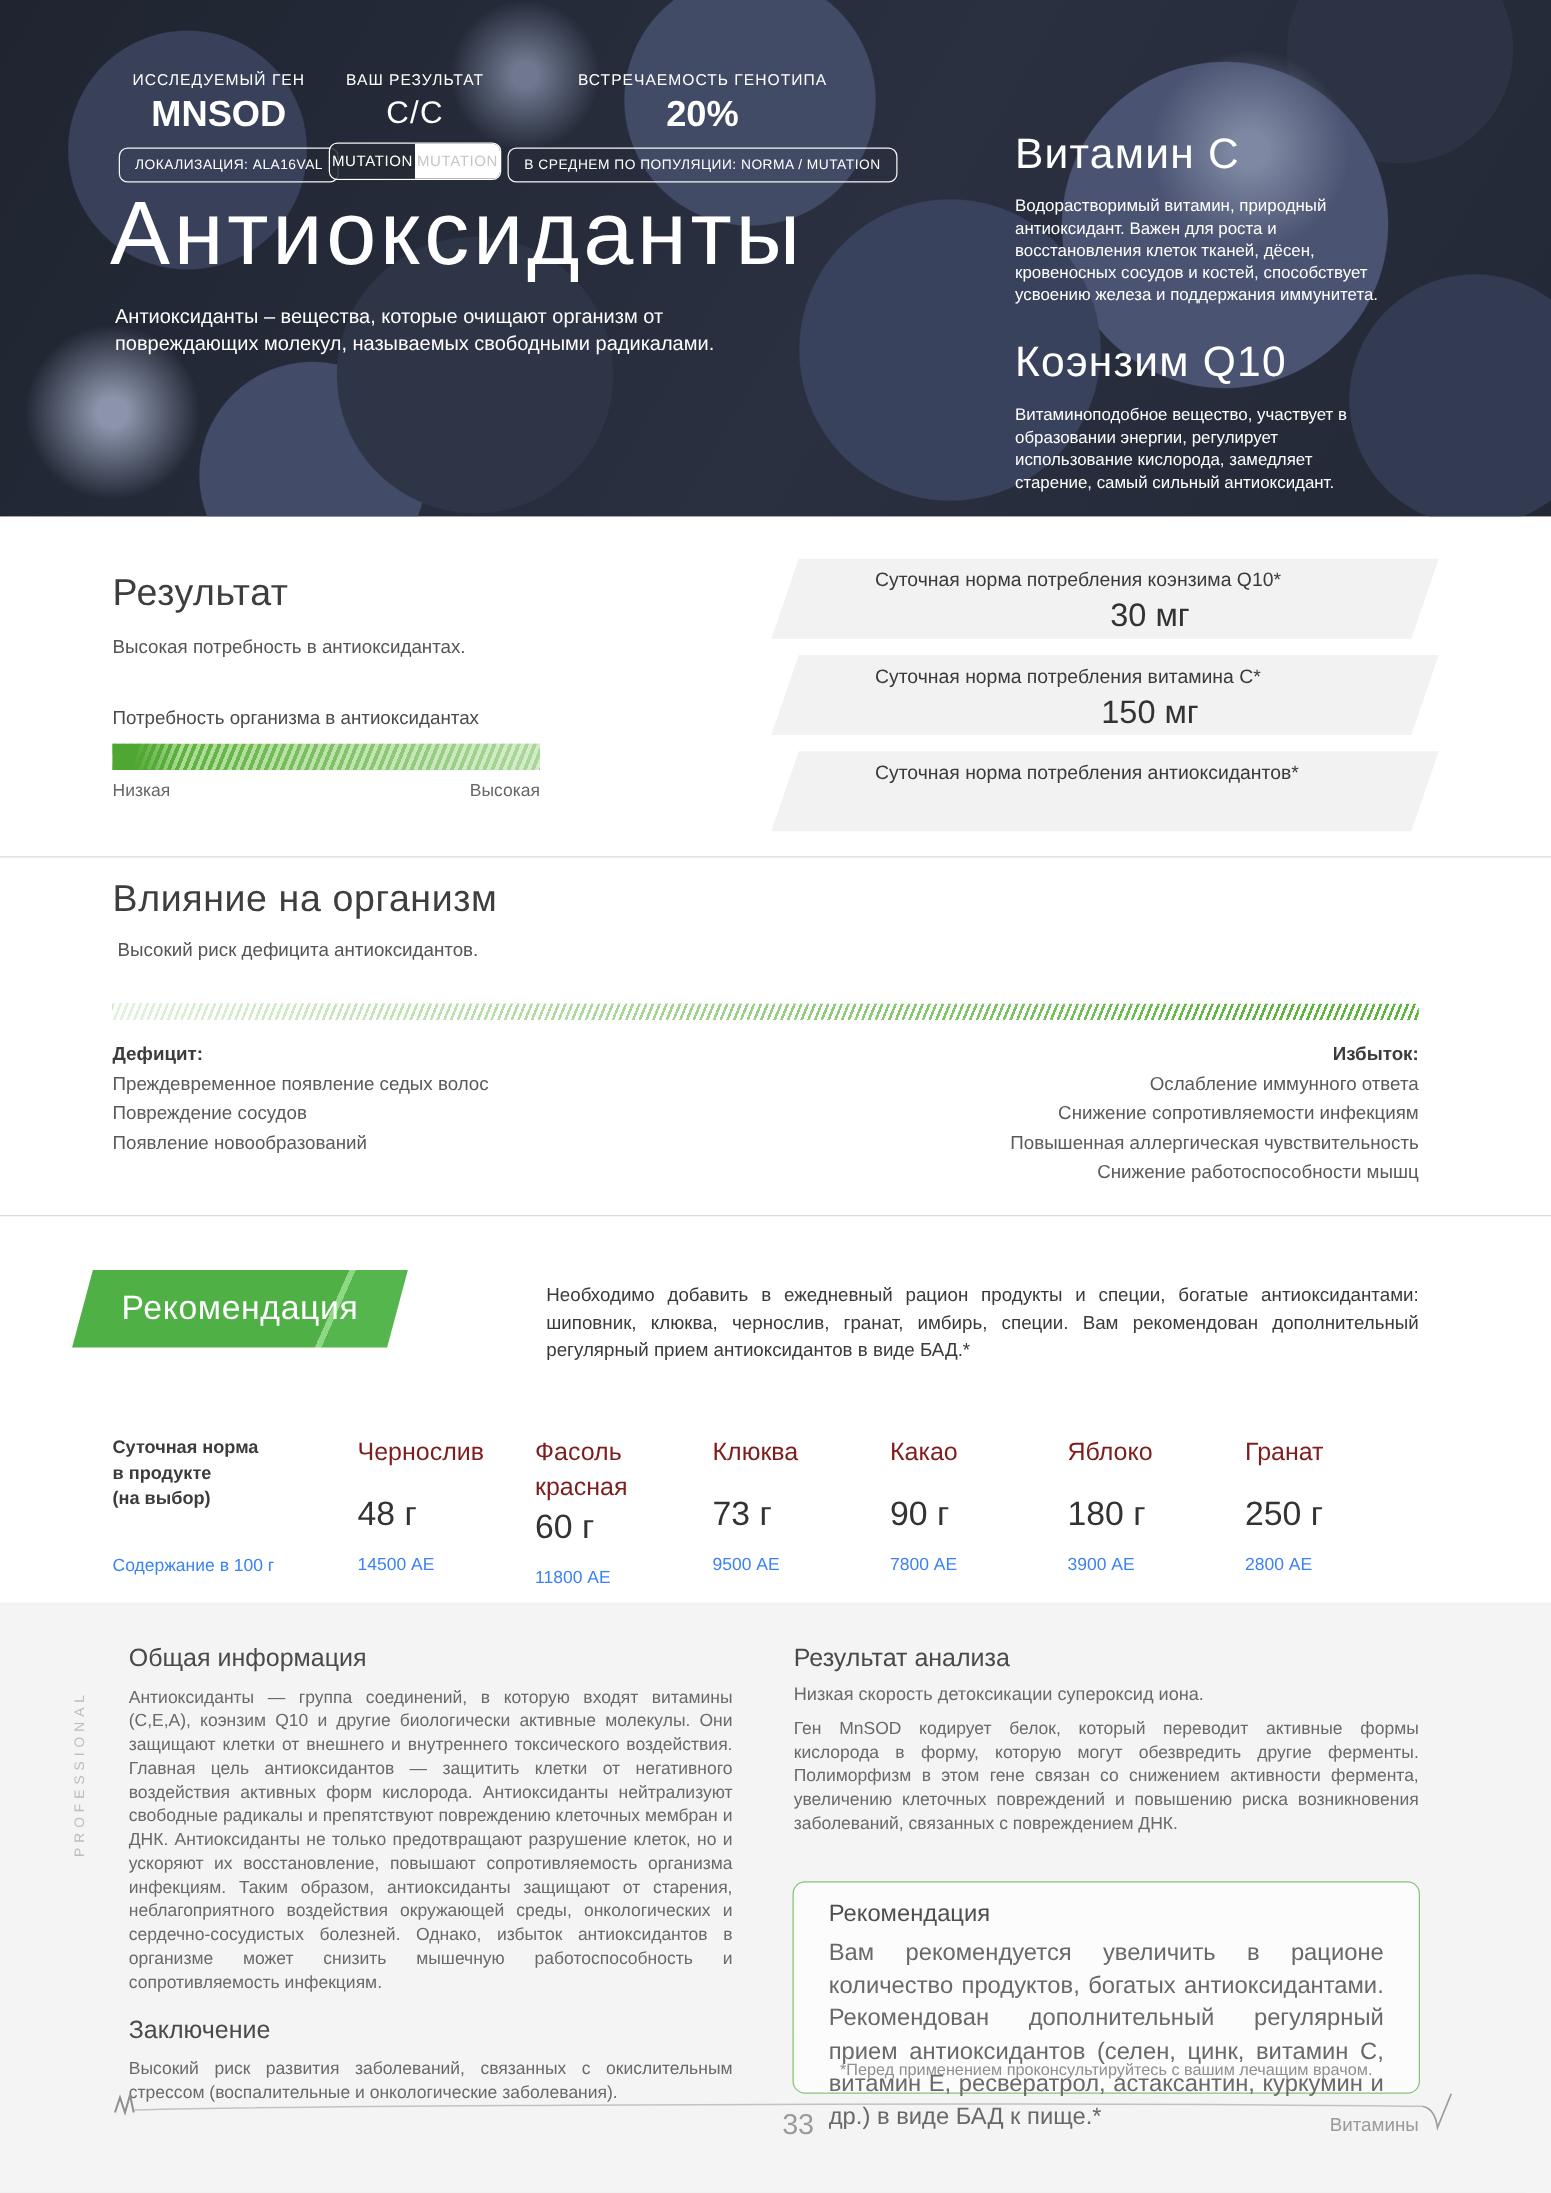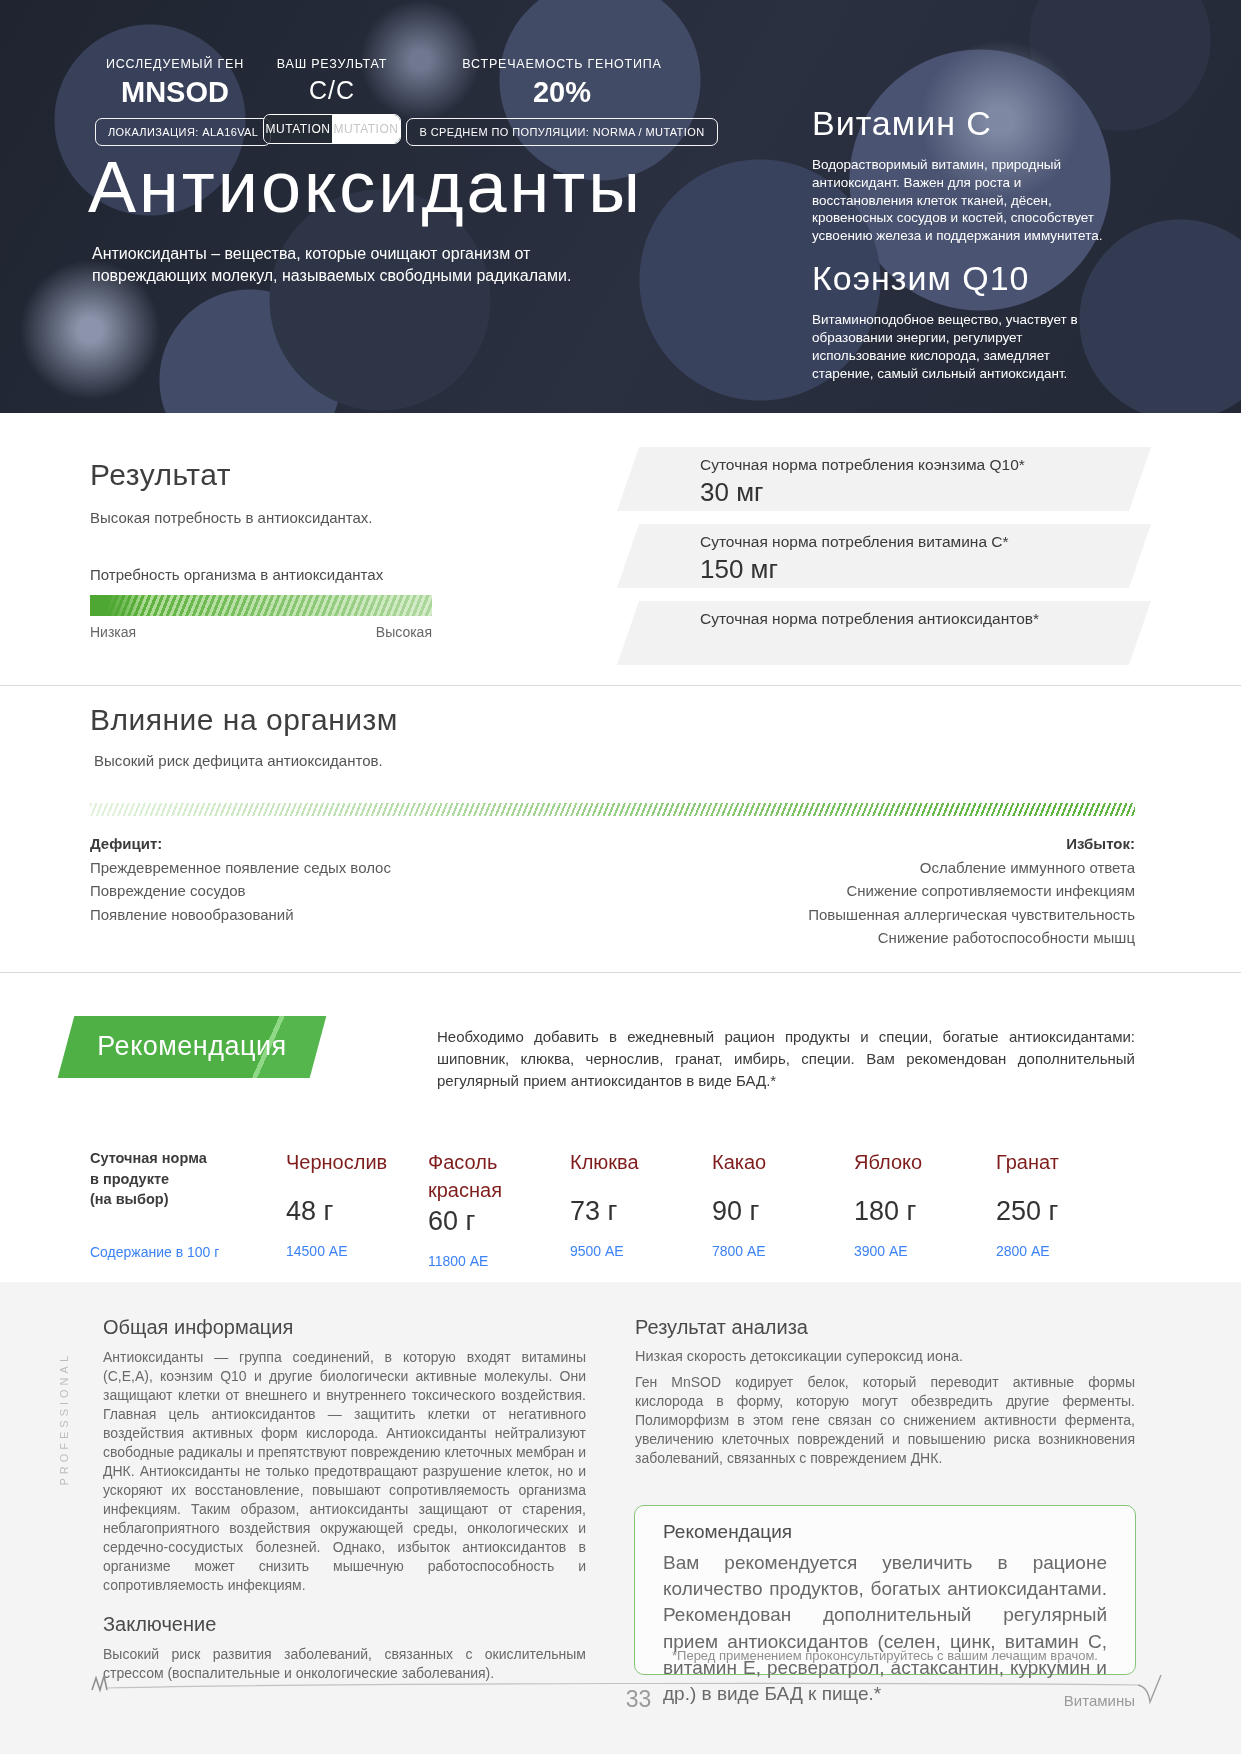--- a/index.html
+++ b/index.html
@@ -31,40 +31,40 @@
   .toggle span{width:68px;padding:7px 0;font-size:12px;letter-spacing:.5px;text-align:center;}
   .toggle .t-dark{background:rgba(38,43,52,.85);color:#fff;}
   .toggle .t-light{background:#ffffff;color:#c6c6c6;}
   .hero-title{position:absolute;left:88px;top:146px;font-size:72px;font-weight:normal;
       letter-spacing:3px;color:#fff;}
   .hero-subtitle{position:absolute;left:92px;top:243px;width:480px;font-size:16px;
       line-height:1.35;color:#fff;}
   .nutrients{position:absolute;left:812px;top:104px;width:294px;color:#fff;}
   .nutrient-name{font-size:34px;letter-spacing:1px;}
   .nutrient-desc{margin-top:13px;font-size:13.5px;line-height:1.32;}
-  .nutrient+.nutrient{margin-top:14px;}
+  .nutrient+.nutrient{margin-top:26px;}
 
   
   .section-h{font-size:30px;color:#3e3e3e;letter-spacing:.5px;}
   .result{position:absolute;left:90px;top:458px;width:350px;}
   .result-summary{margin-top:17px;font-size:15px;color:#555;}
   .scale-label{position:absolute;left:90px;top:566px;font-size:15px;color:#4a4a4a;}
   .scale-bar{position:absolute;left:90px;top:595px;width:342px;height:21px;
     background-image:
       linear-gradient(to right, #4fa733 0 5%, rgba(79,167,51,0) 16%),
       linear-gradient(to right, rgba(255,255,255,0) 8%, rgba(255,255,255,.5) 96%),
       repeating-linear-gradient(112deg, #57ad37 0 3px, #a8da90 3px 6px);}
   .scale-ends{position:absolute;left:90px;top:624px;width:342px;display:flex;
       justify-content:space-between;font-size:14px;color:#666;}
   .norm-banners{position:absolute;left:628px;top:447px;width:512px;}
   .banner{position:relative;height:64px;margin-bottom:13px;}
   .banner::before{content:"";position:absolute;inset:0;background:#f2f2f2;transform:skewX(-19deg);}
   .banner-inner{position:relative;padding:9px 0 0 72px;}
   .banner-label{font-size:15.5px;color:#3a3a3a;}
-  .banner-value{font-size:26px;color:#333;margin-top:3px;}
+  .banner-value{font-size:26px;color:#333;margin-top:3px;text-align:center;}
 
   .divider{position:absolute;left:0;width:1241px;height:1px;background:#dadada;}
 
   
   .influence-h{position:absolute;left:90px;top:703px;}
   .influence-summary{position:absolute;left:94px;top:752px;font-size:15px;color:#555;}
   .stripe-bar{position:absolute;left:90px;top:803px;width:1045px;height:13px;
     background-image:
       linear-gradient(to right, rgba(255,255,255,.82), rgba(255,255,255,0) 88%),
       repeating-linear-gradient(112deg, #5db53e 0 2px, #ffffff 2px 5px);}

